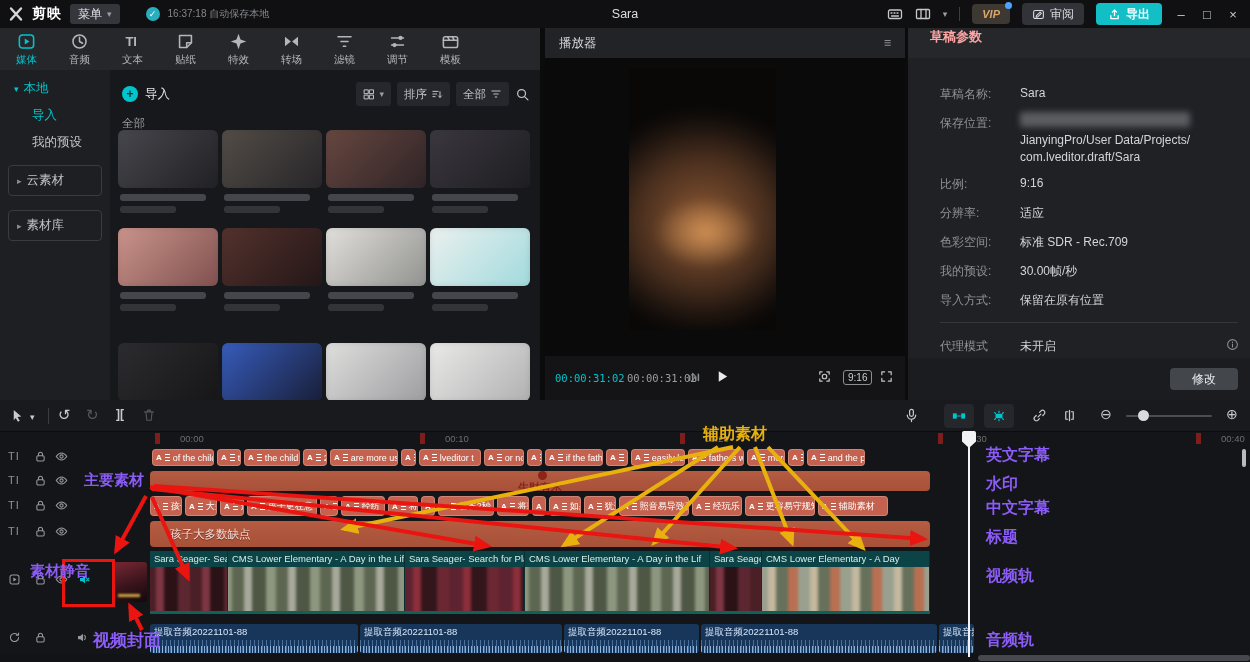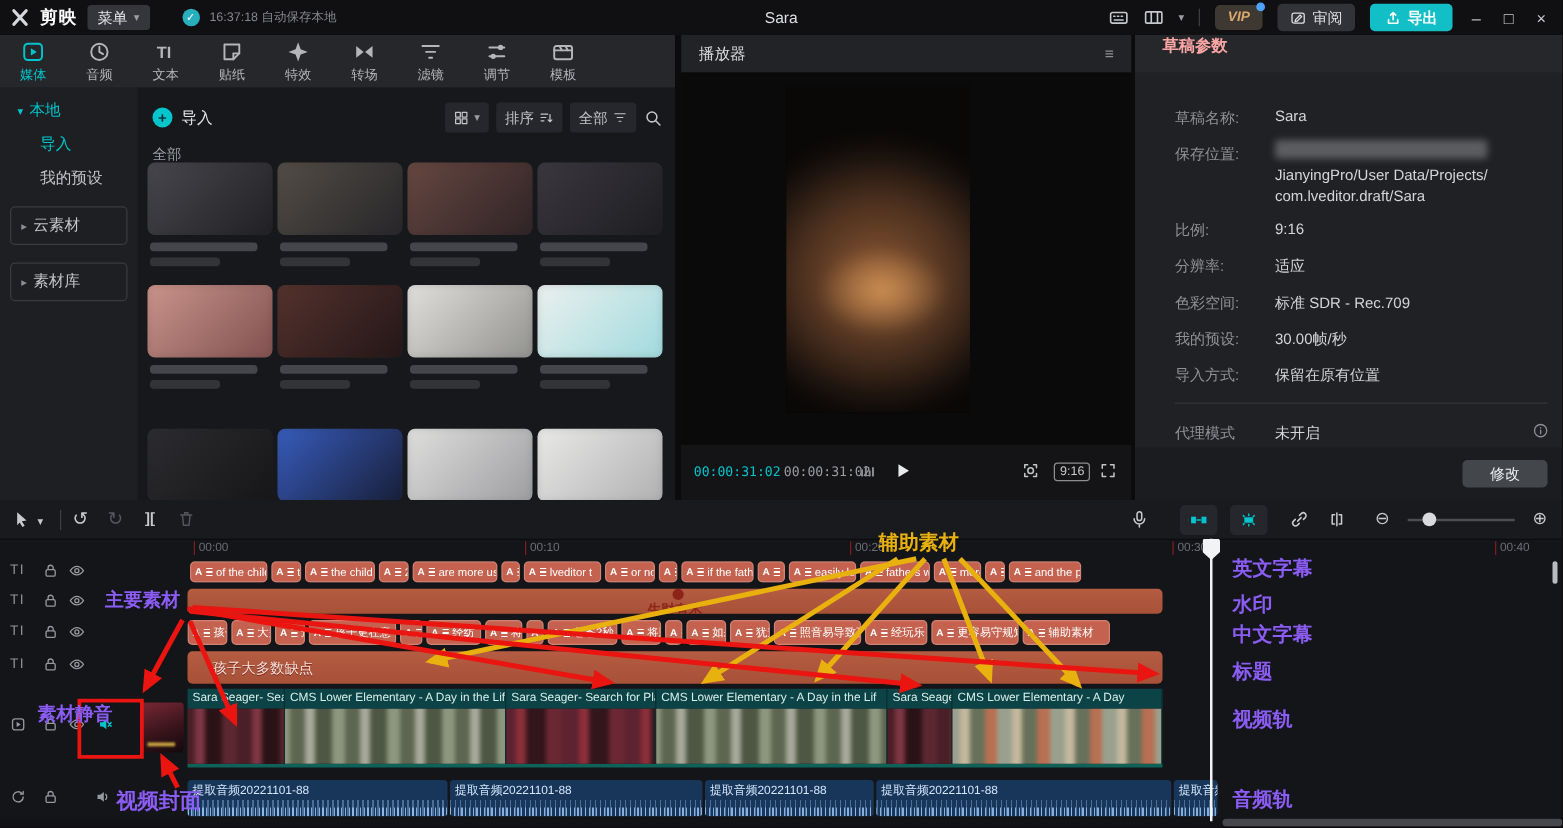--- a/index.html
+++ b/index.html
@@ -89,21 +89,21 @@
   
   #tl-bg{left:0;top:400px;width:1250px;height:262px;background:#141518;}
   #tl-toolbar{left:0;top:400px;width:1250px;height:32px;background:#191a1e;border-bottom:1px solid #0c0c0e;box-sizing:border-box;}
   .tb-ic{position:absolute;top:408px;color:#c8cacd;}
   .tb-dim{color:#55575c;}
   .tgl{position:absolute;top:404px;width:30px;height:24px;background:#26272c;border-radius:4px;color:#00c5cd;
        display:flex;align-items:center;justify-content:center;}
   #zoom-slider-line{left:1126px;top:415px;width:86px;height:2px;background:#4b4d52;border-radius:1px;}
   #zoom-knob{left:1138px;top:410px;width:11px;height:11px;border-radius:50%;background:#d8dade;}
   #ruler{left:0;top:430px;width:1250px;height:16px;}
-  .rtick{position:absolute;top:433px;font-size:9.5px;color:#6b6e74;border-left:1px solid #7f1d1d;padding-left:3px;height:11px;line-height:11px;}
+  .rtick{position:absolute;top:433px;font-size:9.5px;color:#6b6e74;border-left:5px solid #7f1d1d;padding-left:20px;height:11px;line-height:11px;}
 
   .trk-ti{position:absolute;left:8px;font-size:11px;color:#8f9296;letter-spacing:1px;}
   .trk-ic{position:absolute;color:#96999d;}
   .cyanic{color:#00c5cd;}
 
   .subclip{position:absolute;height:17px;background:#c4624f;border:1px solid rgba(255,255,255,.22);
            border-radius:4px;box-sizing:border-box;color:#fff;font-size:9px;display:flex;align-items:center;
            gap:3px;padding:0 3px;overflow:hidden;white-space:nowrap;}
   .sub-a{font-size:8px;font-weight:bold;}
   .sub-lines{display:inline-block;width:5px;height:7px;flex:none;

